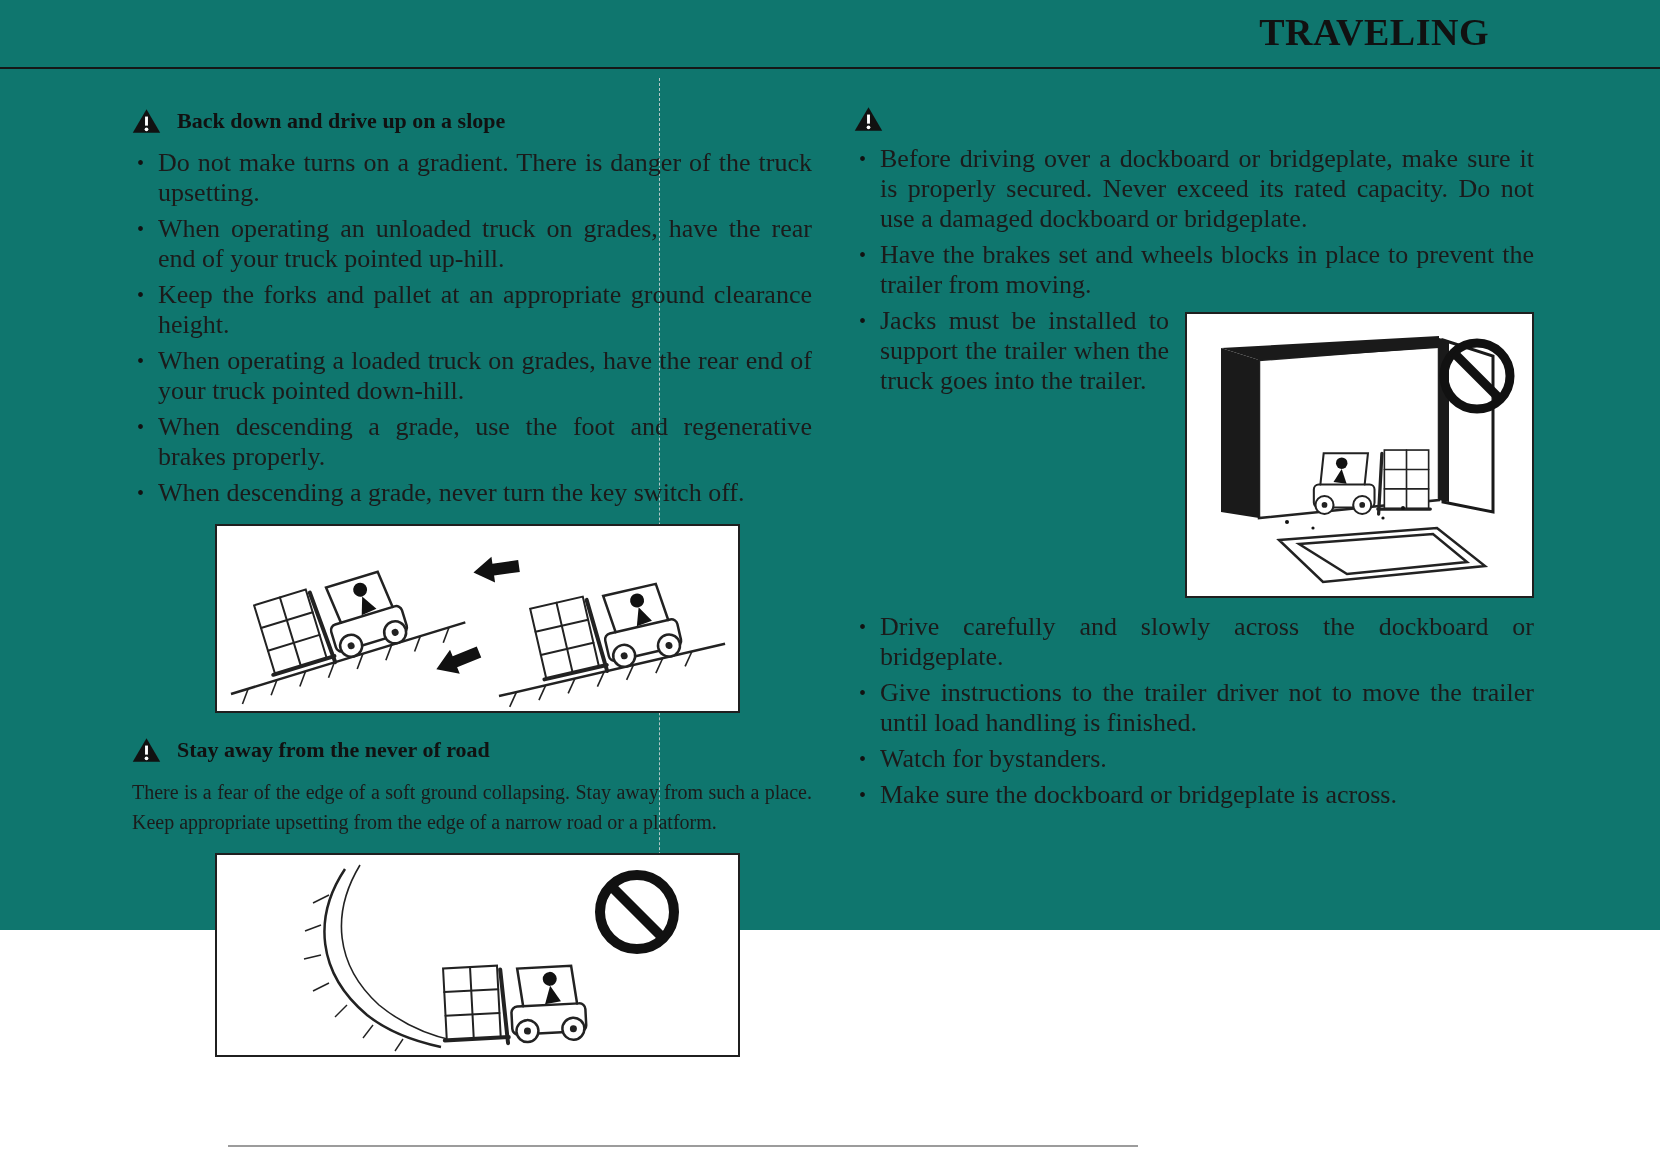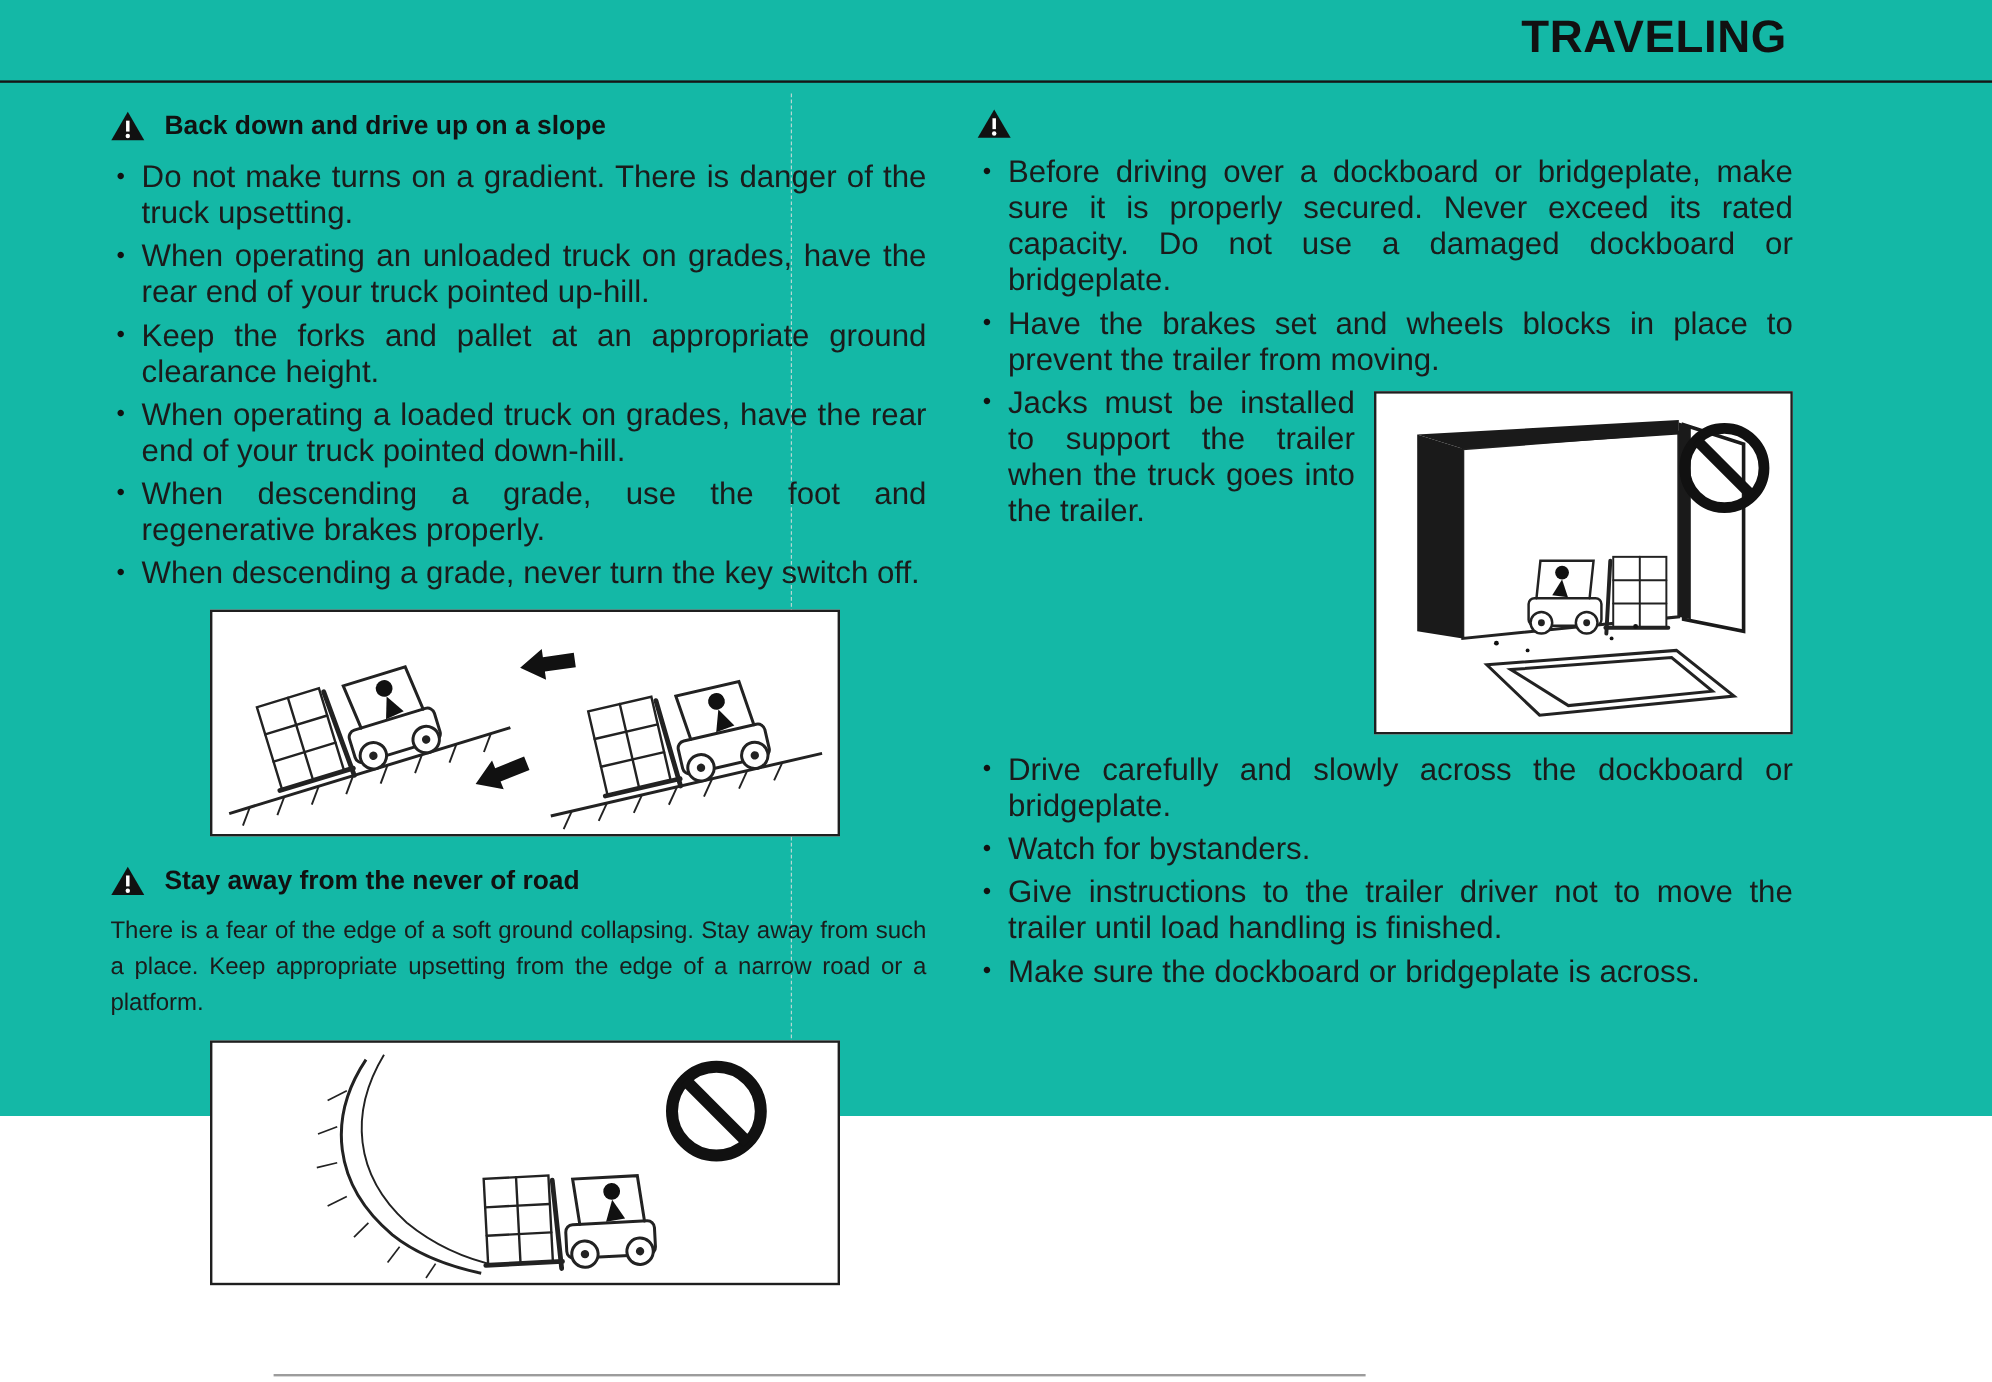--- a/index.html
+++ b/index.html
@@ -5,31 +5,31 @@
   * { margin:0; padding:0; box-sizing:border-box; }
   html, body { margin:0; padding:0; }
   body {
     width:1660px; height:1152px;
     background:#ffffff;
     font-family:"Liberation Sans", sans-serif;
     color:#1a1a1a;
     position:relative;
     overflow:hidden;
   }
-  .page { position:absolute; inset:0; width:1660px; height:930px; background:#14b8a6; }
+  .page { position:absolute; inset:0; width:1660px; height:930px; background:#0f766e;font-family:Liberation Serif, serif; }
 
   .page-title {
     position:absolute; top:10px; right:171px;
     font-size:38px; font-weight:700; letter-spacing:0.5px; color:#111;
   }
   .header-rule { position:absolute; top:67px; left:0; width:1660px; height:2px; background:#161616; }
   .fold-line { position:absolute; top:78px; left:659px; width:1px; height:962px; border-left:1px dashed #dedede; opacity:.8; }
   .scan-edge { position:absolute; top:1145px; left:228px; width:910px; height:2px; background:#4a4a4a; opacity:.55; }
 
-  .col { position:absolute; top:84px; width:682px; }
+  .col { position:absolute; top:100px; width:682px;margin-left:40px; }
   .col-left  { left:90px; }
   .col-right { left:812px; }
 
   .sec-head {
     display:flex; align-items:center; gap:16px;
     margin:6px 0 12px 2px;
     font-size:22px; font-weight:700; line-height:30px; color:#111;
   }
   .sec-head.second { margin-top:22px; }
   .warn-icon { flex:0 0 auto; display:block; }
@@ -268,19 +268,19 @@
         </g>
       </svg>
     </figure>
 
     <ul class="bullets tight">
       <li>Jacks must be installed to support the trailer when the truck goes into the trailer.</li>
     </ul>
 
     <ul class="bullets after-fig">
       <li>Drive carefully and slowly across the dockboard or bridgeplate.</li>
+      <li>Give instructions to the trailer driver not to move the trailer until load handling is finished.</li>
       <li>Watch for bystanders.</li>
-      <li>Give instructions to the trailer driver not to move the trailer until load handling is finished.</li>
       <li>Make sure the dockboard or bridgeplate is across.</li>
     </ul>
 
   </div>
 </div>
 
 </body></html>

